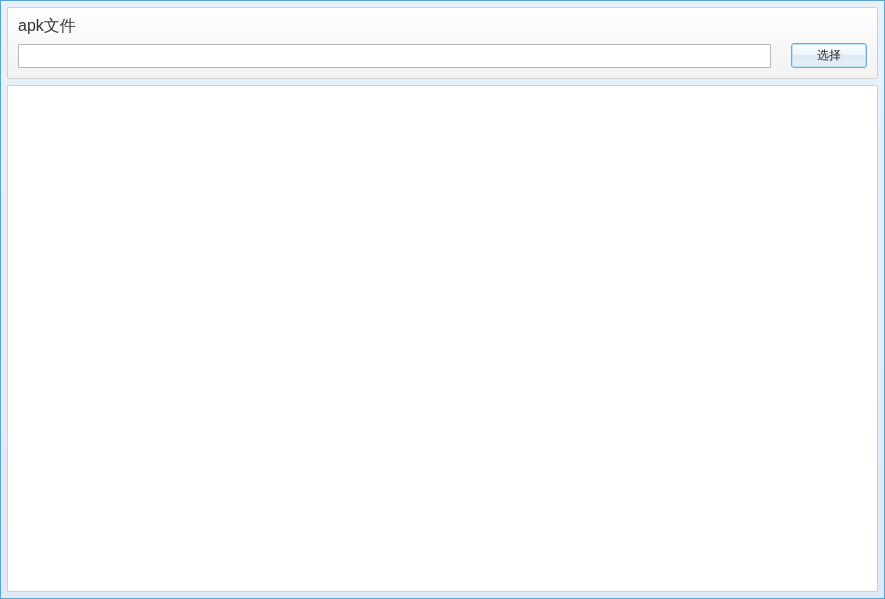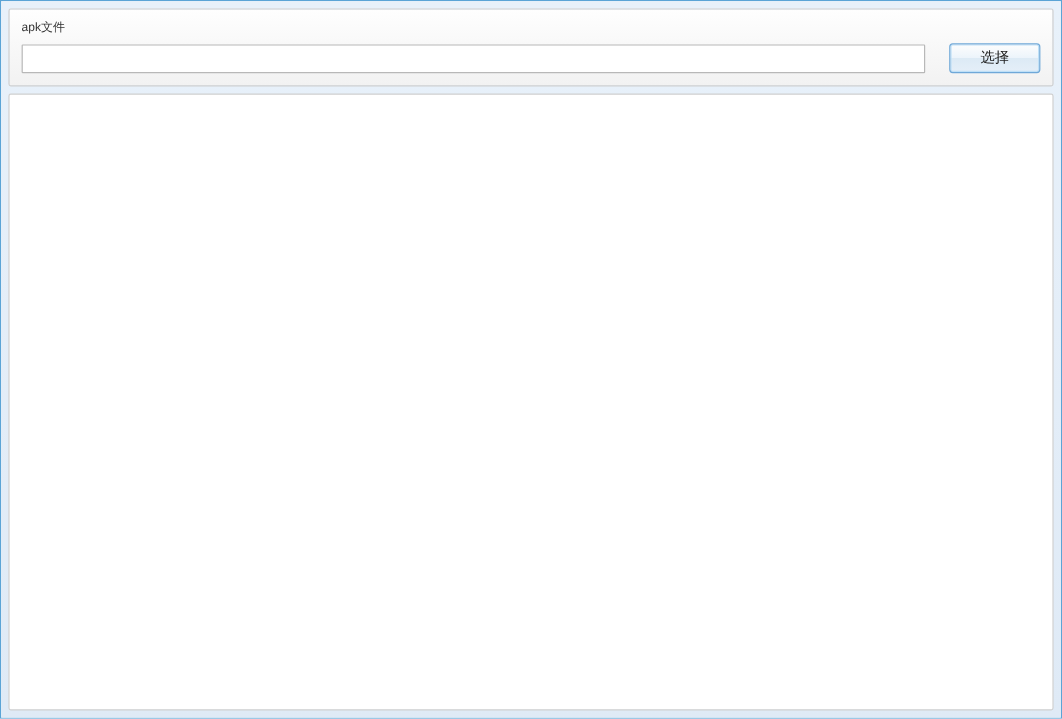--- a/index.html
+++ b/index.html
@@ -90,21 +90,21 @@
     
     .top-panel {
       background: linear-gradient(to bottom, #fefefe 0%, #f2f2f2 100%);
       border: 1px solid #d0d0d0;
       border-radius: 2px;
       padding: 8px 10px 10px 10px;
     }
     
     .field-label {
       color: #333;
-      font-size: 10px;
+      font-size: 16px;
       margin-bottom: 6px;
       display: block;
     }
     
     .input-row {
       display: flex;
       gap: 20px;
       align-items: center;
       justify-content: flex-end;
     }

